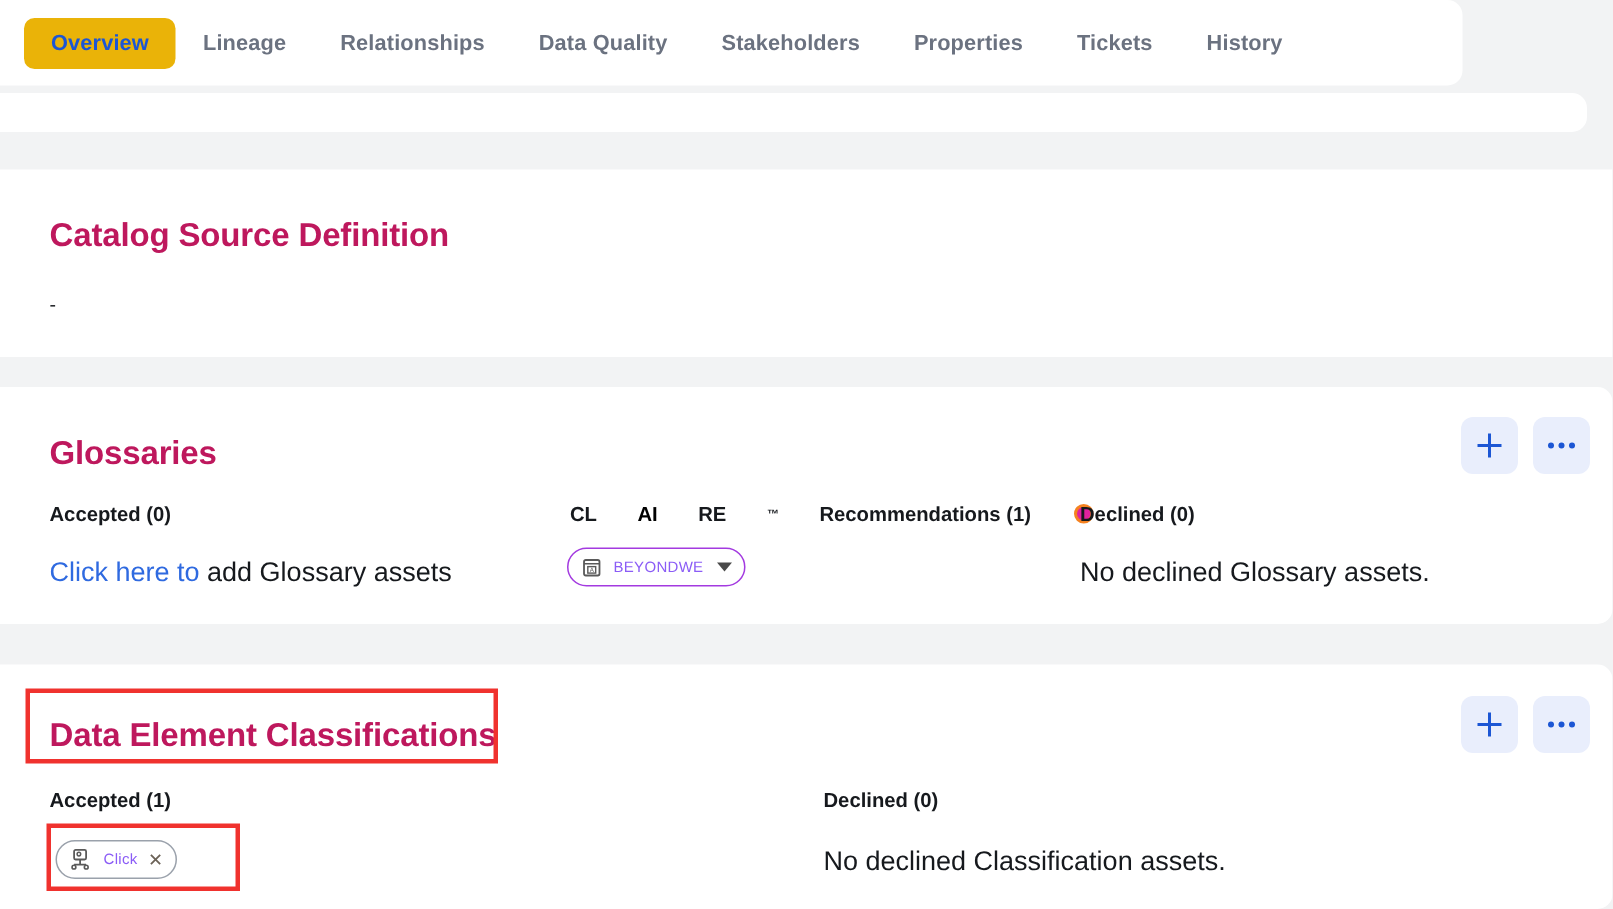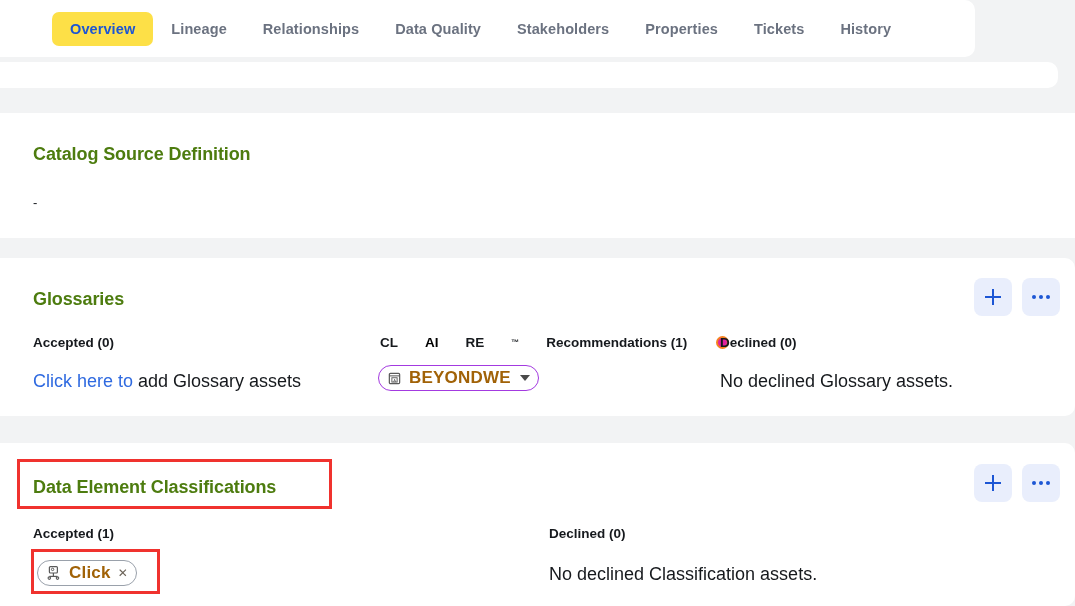--- a/index.html
+++ b/index.html
@@ -32,43 +32,42 @@
     font-size: 14.5px;
     font-weight: bold;
     color: #6b7280;
     padding: 9px 18px;
     border-radius: 7px;
     white-space: nowrap;
     cursor: pointer;
     letter-spacing: 0.1px;
   }
   .tab.active {
-    background: #fde047;
+    background: #eab308;
     color: #1c56d4;
-    margin-left: 36px;
   }
 
   
   .card {
     position: absolute;
     left: 0;
     background: #ffffff;
     border-radius: 0 10px 10px 0;
   }
   .card-strip { top: 62px; width: 1058px; height: 26px; }
   .card-catalog { top: 113px; width: 1075px; height: 125px; border-radius: 0 0 0 0;}
   .card-glossaries { top: 258px; width: 1075px; height: 158px; }
   .card-classifications { top: 443px; width: 1075px; height: 163px; }
 
   .card-title {
     position: absolute;
     left: 33px;
-    font-size: 18px;
-    font-weight: bold;
-    color: #4d7c0f;
+    font-size: 22px;
+    font-weight: bold;
+    color: #be185d;
     letter-spacing: -0.1px;
   }
   .dash-value {
     position: absolute;
     left: 33px;
     font-size: 13px;
     color: #16191d;
   }
 
   
@@ -145,23 +144,23 @@
     height: 26px;
     padding: 0 8px;
     border-radius: 13px;
     background: #ffffff;
     cursor: pointer;
     white-space: nowrap;
   }
   .chip-glossary { border: 1.6px solid #a33ae0; }
   .chip-class { border: 1.3px solid #9aa1ab; }
   .chip-label {
-    font-size: 17px;
-    color: #a16207;
-    font-weight: bold;
+    font-size: 10px;
+    color: #8b5cf6;
+    font-weight: normal;
     margin: 0 7px;
     letter-spacing: 0.2px;
   }
   .chip-x {
     font-size: 12px;
     color: #6b6257;
     cursor: pointer;
     line-height: 1;
   }
   .chev {

